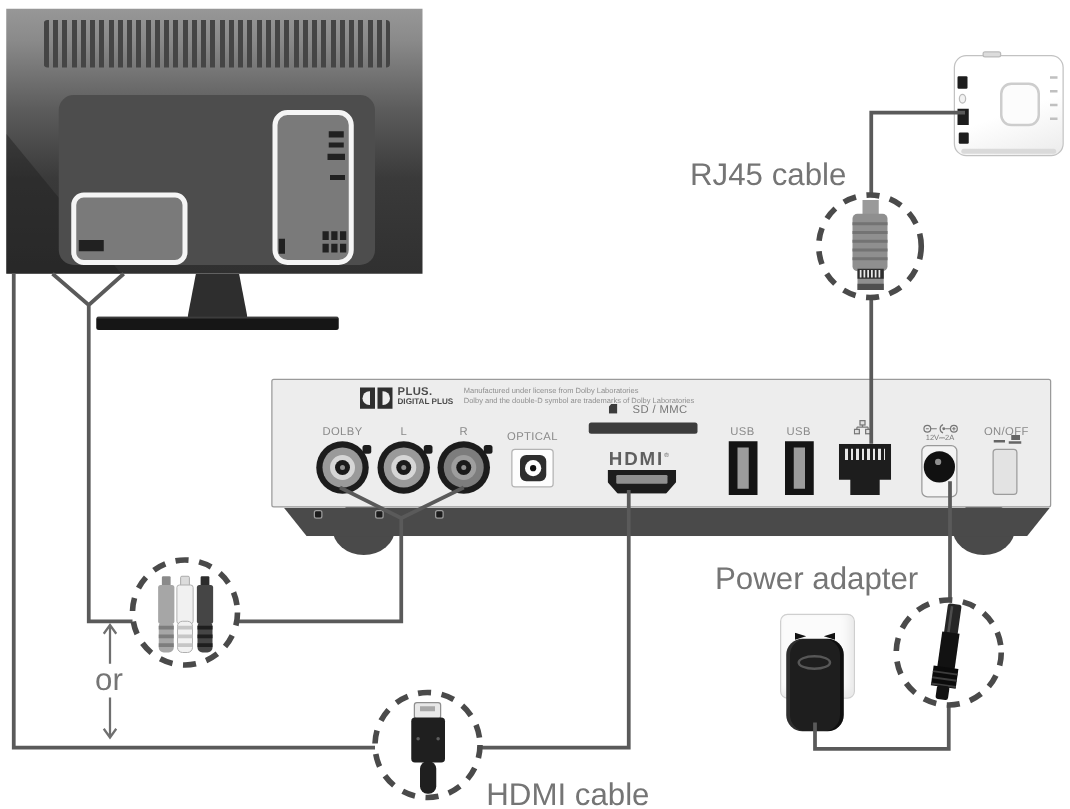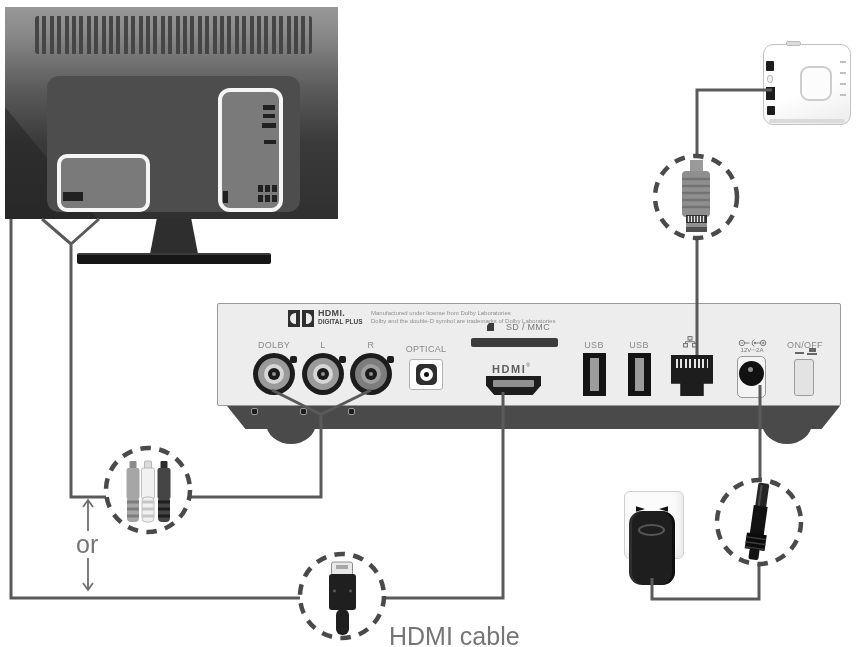--- a/index.html
+++ b/index.html
@@ -43,21 +43,21 @@
   .lug.ne{right:-2px;top:3px;} .lug.sw{left:-2px;bottom:3px;}
   .opt{position:absolute;left:191px;top:55px;width:34px;height:31px;background:#fdfdfd;
       border:1px solid #b3b3b3;border-radius:3px;}
   .opt-in{position:absolute;left:6px;top:4px;width:21px;height:21px;background:#2e2e2e;border-radius:5px;}
   .opt-c{position:absolute;left:4px;top:4px;width:13px;height:13px;border-radius:50%;background:#fff;}
   .opt-d{position:absolute;left:4px;top:4px;width:5px;height:5px;border-radius:50%;background:#111;}
   .sd-slot{position:absolute;left:253px;top:34px;width:87px;height:9px;background:#3c3c3c;border-radius:2px;}
   .sd-icon{position:absolute;left:269px;top:19px;width:7px;height:8px;background:#3c3c3c;
       clip-path:polygon(30% 0,100% 0,100% 100%,0 100%,0 30%);}
   .hdmi-logo{position:absolute;left:269px;top:55px;width:48px;text-align:center;color:#5f5f5f;}
-  .hdmi-logo b{font-size:11px;letter-spacing:1.5px;} .hdmi-logo sup{font-size:5px;}
+  .hdmi-logo b{font-size:15px;letter-spacing:1.5px;} .hdmi-logo sup{font-size:5px;}
   .hdmi-sub{display:block;height:2px;margin:1px 3px 0 3px;background:#a8a8a8;}
   .hdmi-port{position:absolute;left:268px;top:72px;width:55px;height:19px;background:#1d1d1d;
       clip-path:polygon(0 0,100% 0,100% 50%,85% 100%,15% 100%,0 50%);}
   .hdmi-port i{position:absolute;left:7px;top:4px;width:41px;height:7px;background:#909090;border-radius:1px;}
   .usb{position:absolute;top:49px;width:23px;height:43px;background:#141414;}
   .usb i{position:absolute;left:7px;top:5px;width:9px;height:33px;background:#9c9c9c;}
   .eth{position:absolute;left:453px;top:51px;width:42px;height:41px;background:#1d1d1d;
       clip-path:polygon(0 0,100% 0,100% 70%,78% 70%,78% 100%,22% 100%,22% 70%,0 70%);}
   .eth i{position:absolute;left:5px;top:4px;width:32px;height:9px;
       background:repeating-linear-gradient(90deg,#e6e6e6 0 2px,rgba(0,0,0,0) 2px 4.4px);}
@@ -126,21 +126,21 @@
 
   <div class="stb">
     <div class="dolby-icon">
       <span class="dd" style="left:0;">
           <i style="left:2px;border-radius:6px 0 0 6px;"></i>
         </span>
       <span class="dd" style="left:14px;">
           <i style="right:2px;border-radius:0 6px 6px 0;"></i>
         </span>
     </div>
-    <span class="dolby-name">HDMI.</span>
+    <span class="dolby-name">PLUS.</span>
     <span class="dolby-sub">DIGITAL PLUS</span>
     <span class="lic" style="top:6px;">Manufactured under license from Dolby Laboratories</span>
     <span class="lic" style="top:14px;">Dolby and the double-D symbol are trademarks of Dolby Laboratories</span>
 
     <span class="plabel" style="left:56px;top:36px;">DOLBY</span>
     <span class="plabel" style="left:105px;top:36px;">L</span>
     <span class="plabel" style="left:153px;top:36px;">R</span>
     <span class="plabel" style="left:208px;top:40px;">OPTICAL</span>
     <span class="plabel" style="left:376px;top:36px;">USB</span>
     <span class="plabel" style="left:421px;top:36px;">USB</span>
@@ -315,15 +315,17 @@
     <g transform="rotate(8 759 522)">
       <rect x="753" y="483" width="11" height="25" rx="2" fill="#262626"></rect>
       <rect x="755.5" y="485" width="2" height="21" fill="#4d4d4d"></rect>
       <rect x="751.5" y="506" width="14" height="30" fill="#121212"></rect>
       <rect x="748.5" y="534" width="20" height="16" fill="#0b0b0b"></rect>
       <path d="M748.5 538.5 h20 M748.5 543.5 h20 M748.5 548.5 h20" stroke="#3d3d3d" stroke-width="1.5"></path>
       <rect x="753.5" y="549" width="10" height="11" rx="2" fill="#121212"></rect>
     </g>
   </svg>
 
+  <span class="lbl" style="left:552px;top:126px;">RJ45 cable</span>
   <span class="lbl" style="left:76px;top:530px;">or</span>
   <span class="lbl" style="left:389px;top:603px;margin-top:19px;">HDMI cable</span>
+  <span class="lbl" style="left:572px;top:449px;">Power adapter</span>
 </div>
 
 </body></html>

